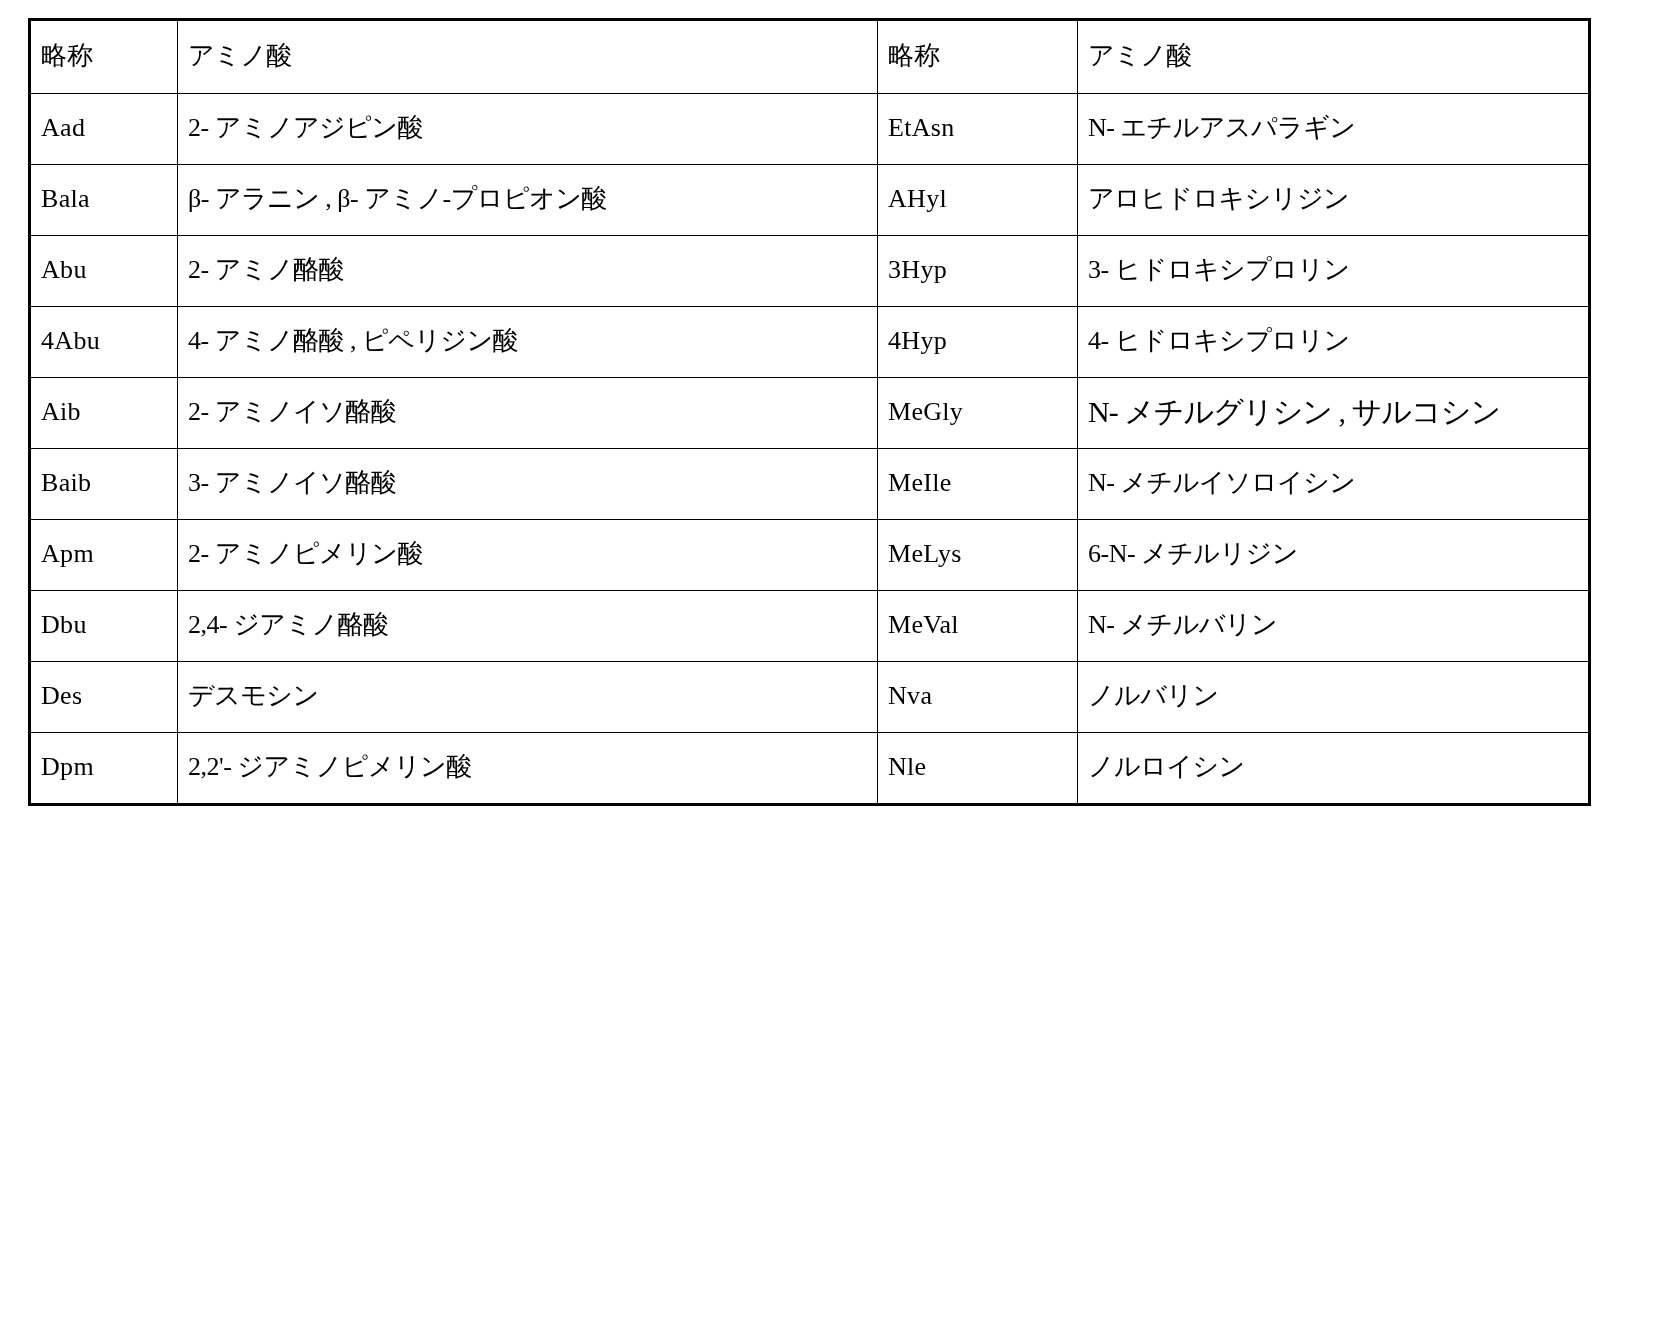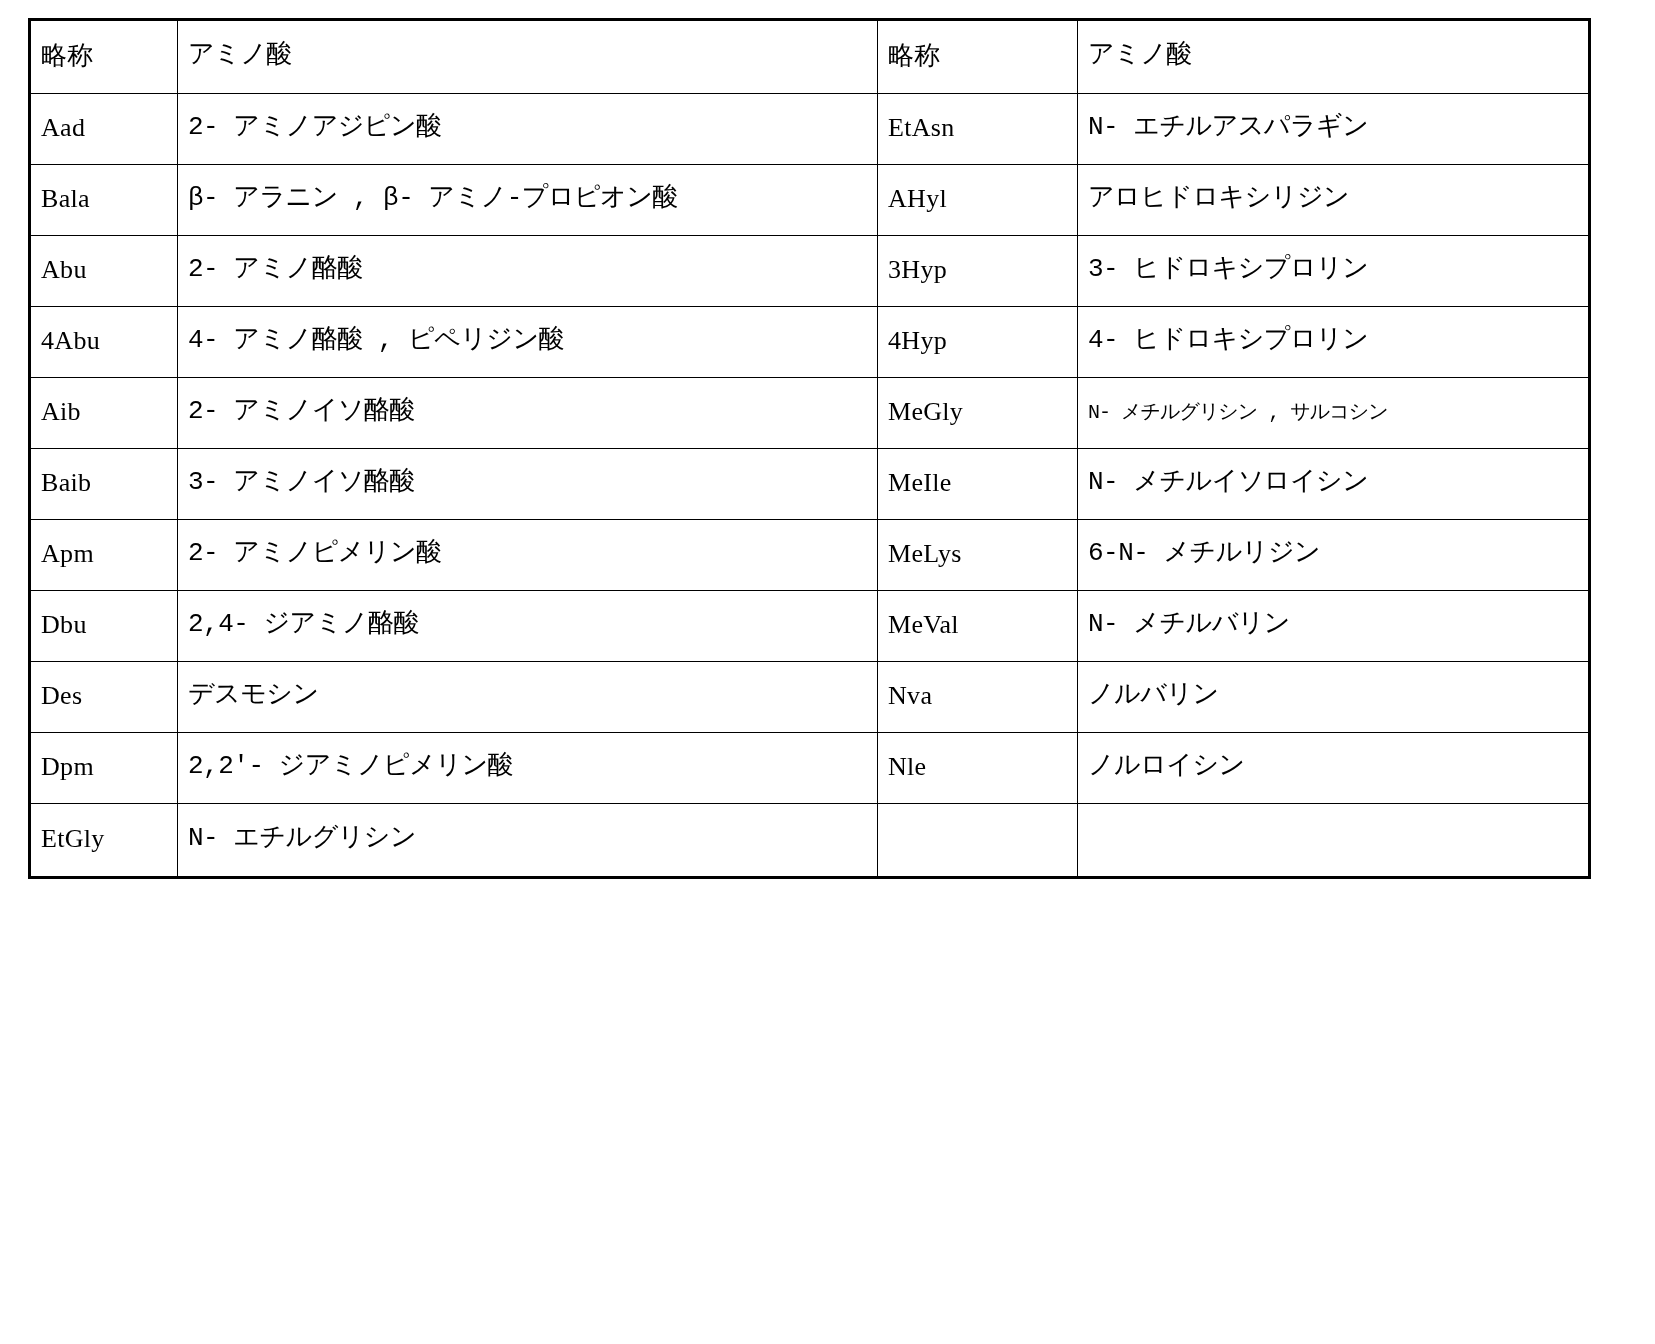--- a/index.html
+++ b/index.html
@@ -45,26 +45,26 @@
   
   td.sep-left {
     border-left: 4px solid #000;
   }
   td.abbr {
     font-family: "Liberation Serif", serif;
     font-size: 27px;
     letter-spacing: 0.3px;
   }
   td.name {
-    font-family: Liberation Mono, monospace;
+    font-family: Liberation Serif, serif;
     font-size: 24px;
     letter-spacing: -0.5px;
   }
   td.name.small {
-    font-size: 20px;
+    font-size: 30px;
     letter-spacing: -1px;
   }
   tr.header-row td {
     height: 62px;
   }
   tr.last-row td {
     height: 62px;
   }
   .blank {
     color: transparent;
@@ -156,21 +156,15 @@
       </tr>
 
       <tr>
         <td class="abbr">Dpm</td>
         <td class="name">2,2'- ジアミノピメリン酸</td>
         <td class="abbr sep-left">Nle</td>
         <td class="name">ノルロイシン</td>
       </tr>
 
 
-      <tr class="last-row">
-        <td class="abbr">EtGly</td>
-        <td class="name">N- エチルグリシン</td>
-        <td class="abbr sep-left blank"></td>
-        <td class="name blank"></td>
-      </tr>
     </tbody>
   </table>
 </div>
 
 </body></html>

